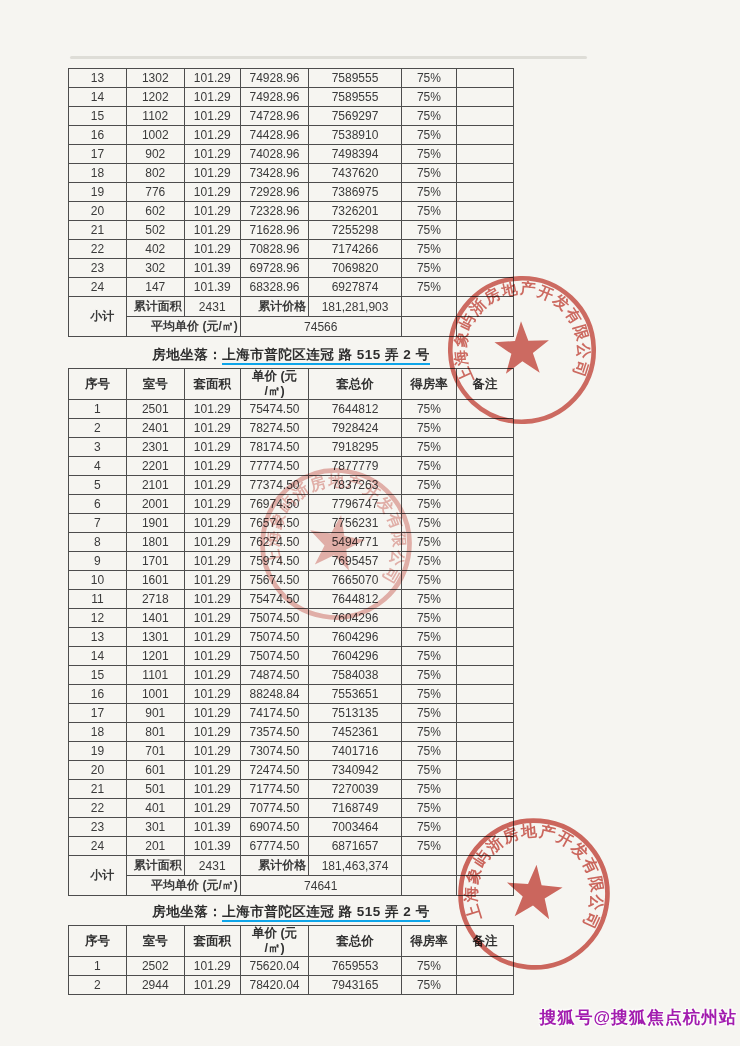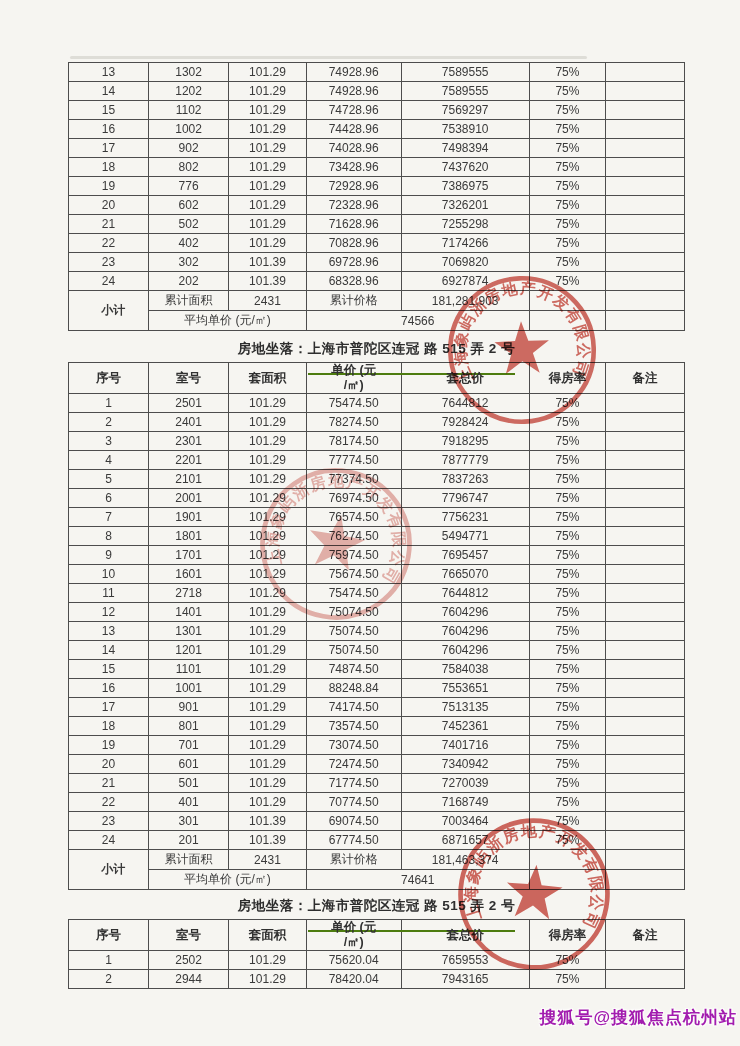--- a/index.html
+++ b/index.html
@@ -1,30 +1,30 @@
 <!DOCTYPE html>
 <html><head>
 <meta charset="utf-8">
 <style>
   html,body{margin:0;padding:0;background:#e9e9e7;}
   .page{position:relative;width:740px;height:1046px;background:#f6f5f1;overflow:hidden;
         font-family:"Liberation Sans","DejaVu Sans",sans-serif;color:#383838;}
-  .content{position:absolute;left:68px;top:0;width:617px;}
+  .content{position:absolute;left:68px;top:6px;width:446px;}
   table{border-collapse:collapse;width:100%;table-layout:fixed;}
   td,th{border:1px solid #4d4d4d;text-align:center;font-size:12px;height:18px;
         padding:0 2px;overflow:hidden;white-space:nowrap;color:#3a3a3a;}
   th{font-weight:bold;font-size:12.5px;color:#313131;}
   .t1{margin-top:62px;}
   .hdr th{height:16px;line-height:16px;}
   .hdr .two-line{line-height:15px;margin-top:35px;}
   .site{text-align:center;font-size:13.5px;font-weight:bold;color:#2e2e2e;
         margin:9px 0 4px 0;letter-spacing:.5px;}
-  .site .addr{border-bottom:2px solid #4d7c0f;padding-bottom:17px;}
+  .site .addr{border-bottom:2px solid #0ea5e9;padding-bottom:1px;}
   .sum td{height:19px;}
-  .sum .lbl{font-weight:normal;}
+  .sum .lbl{font-weight:bold;text-align:right;}
   .sub-cell span{display:inline-block;width:1.2em;word-break:break-all;
         line-height:1.55;font-weight:bold;}
   .smudge{position:absolute;left:70px;top:56px;width:517px;height:3px;
         background:#d9d8d2;border-radius:2px;opacity:.85;}
   .stamp{position:absolute;mix-blend-mode:multiply;pointer-events:none;}
   .stamp-a{left:438px;top:266px;width:168px;height:168px;opacity:.78;transform:rotate(-2deg);}
   .stamp-b{left:250px;top:458px;width:172px;height:172px;opacity:.40;transform:rotate(10deg);}
   .stamp-c{left:448px;top:808px;width:172px;height:172px;opacity:.80;transform:rotate(5deg);}
   .stamp text{font-family:"Liberation Sans","DejaVu Sans",sans-serif;font-weight:bold;}
   .wm{position:absolute;right:3px;top:1006px;font-size:17px;font-weight:bold;color:#a21caf;
@@ -146,21 +146,21 @@
             <td>23</td>
             <td>302</td>
             <td>101.39</td>
             <td>69728.96</td>
             <td>7069820</td>
             <td>75%</td>
             <td></td>
           </tr>
           <tr>
             <td>24</td>
-            <td>202</td>
+            <td>147</td>
             <td>101.39</td>
             <td>68328.96</td>
             <td>6927874</td>
             <td>75%</td>
             <td></td>
           </tr>
         </tbody>
       <tbody class="sum">
         <tr>
           <td rowspan="2" class="sub-cell"><span>小计</span></td>

